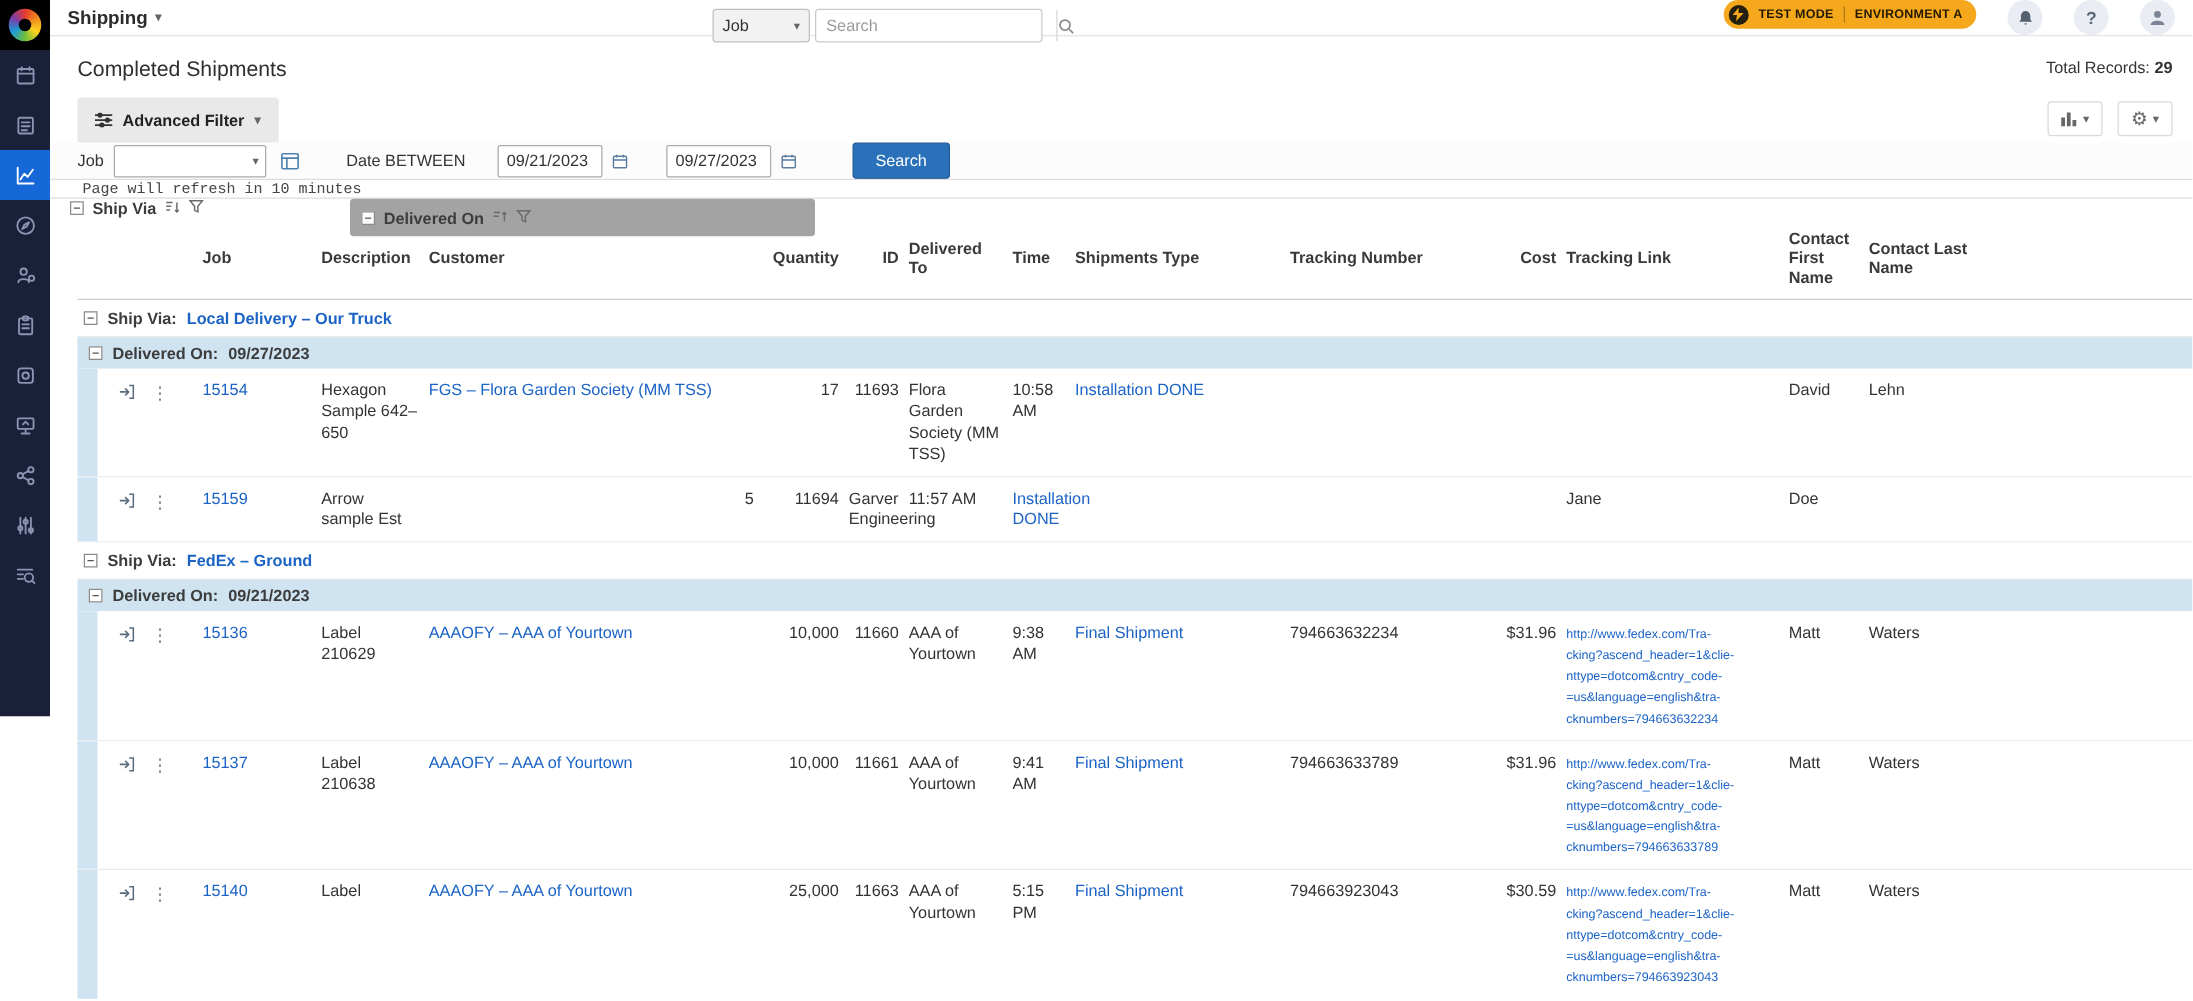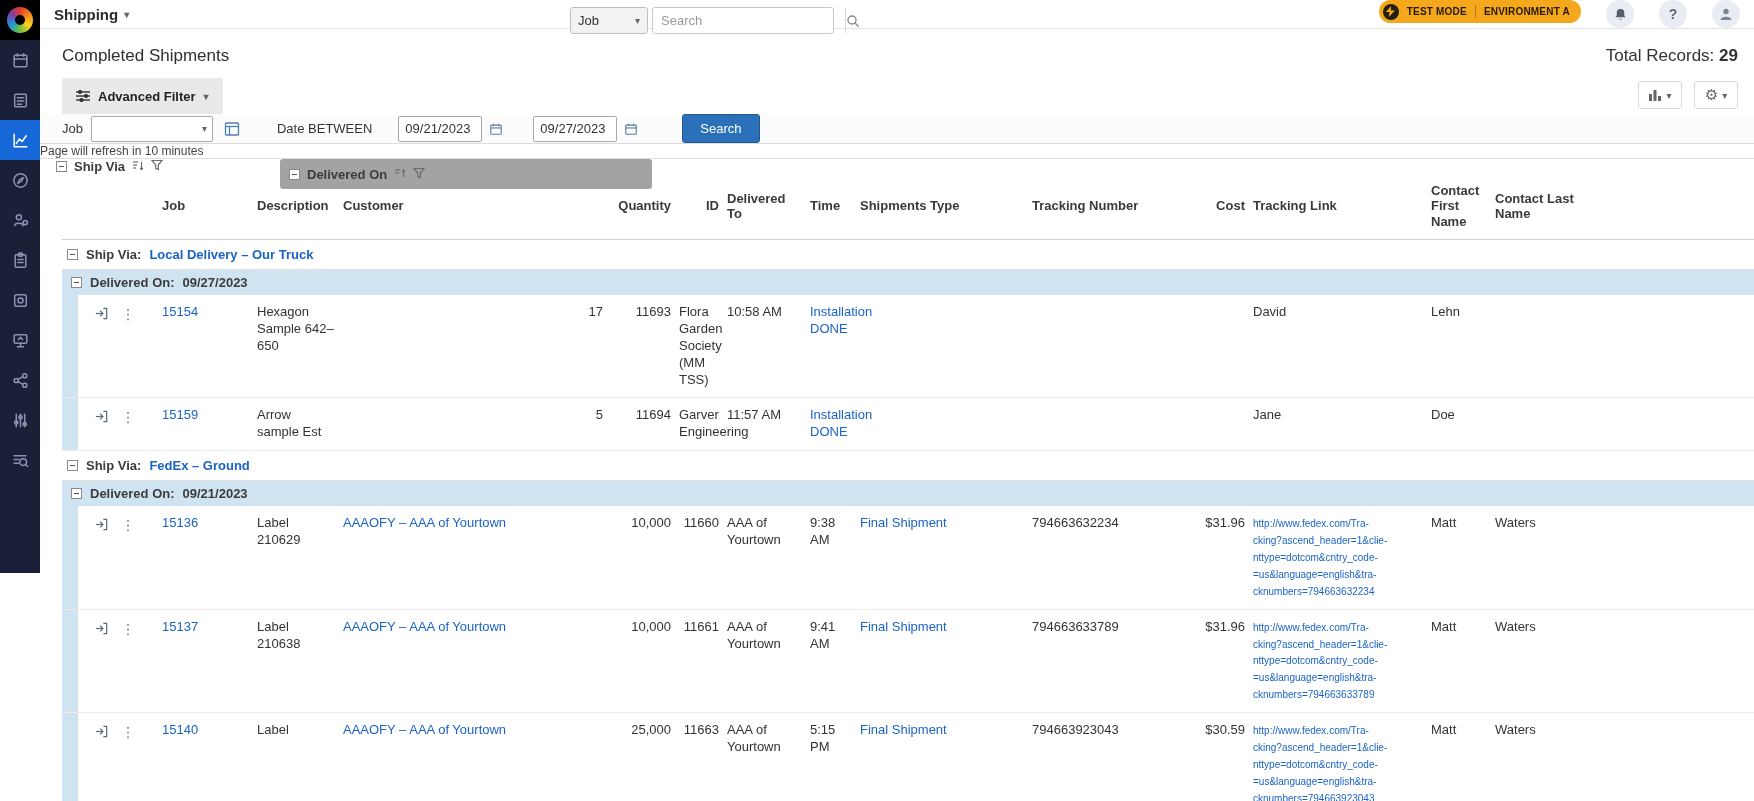--- a/index.html
+++ b/index.html
@@ -37,40 +37,40 @@
   .env-pill .pill-ico { width:16px; height:16px; border-radius:50%; background:#24200f; display:flex; align-items:center; justify-content:center; }
   .env-pill .seg { font-size:10px; font-weight:bold; color:#241a00; letter-spacing:.2px; }
   .env-pill .divider { width:1px; height:13px; background:rgba(0,0,0,.28); }
   .circle-btn { width:28px; height:28px; border-radius:50%; background:#e9edf3; display:flex; align-items:center; justify-content:center; cursor:pointer; color:#55606e; }
   .circle-btn svg { stroke:#55606e; fill:none; stroke-width:1.5; }
   .circle-btn .qmark { font-size:14px; font-weight:bold; color:#5a6575; }
 
   
   .page-head { display:flex; justify-content:space-between; align-items:flex-start; padding:17px 16px 12px 22px; }
   .page-title { font-size:17px; color:#2f2f2f; }
-  .total-records { font-size:17px; color:#333; }
+  .total-records { font-size:13px; color:#333; }
   .total-records b { font-weight:bold; }
 
   
   .toolbar-row { position:relative; padding-left:22px; height:36px; }
   .adv-filter-tab { display:inline-flex; align-items:center; gap:8px; background:#e9e9e9; height:36px; padding:0 14px; font-weight:bold; color:#222; cursor:pointer; border-radius:2px 2px 0 0; }
   .toolbar-right { position:absolute; right:16px; top:3px; display:flex; gap:12px; }
   .tool-btn { width:44px; height:28px; background:#fff; border:1px solid #d9d9d9; border-radius:3px; display:flex; align-items:center; justify-content:center; gap:4px; cursor:pointer; color:#555; }
 
   
   .filter-row { display:flex; align-items:center; gap:8px; padding:0 0 0 22px; height:39px; border-bottom:1px solid #ddd; background:#fcfcfc; }
   .flabel { color:#333; }
   .combo { width:122px; height:26px; border:1px solid #aaa; border-radius:2px; background:#fff; display:flex; align-items:center; justify-content:flex-end; padding:0 5px; cursor:pointer; }
   .mini-ico-btn { width:22px; height:22px; display:flex; align-items:center; justify-content:center; cursor:pointer; }
   .mini-ico-btn svg { stroke:#4d7fae; fill:none; stroke-width:1.3; }
   .date-group { display:flex; align-items:center; gap:3px; margin-left:18px; }
   .date-input { width:84px; height:26px; border:1px solid #aaa; border-radius:2px; background:#fff; display:flex; align-items:center; padding:0 6px; color:#333; }
   .search-btn { margin-left:32px; background:#2b71b9; color:#fff; border:1px solid #205a96; border-radius:3px; padding:6px 17px; font-size:13px; cursor:pointer; font-family:"Liberation Sans",sans-serif; }
 
-  .refresh-row { height:21px; display:flex; align-items:center; font-size:12px; color:#444; border-bottom:1px solid #ddd; }
+  .refresh-row { height:21px; display:flex; align-items:center; padding-left:26px; font-size:12px; color:#444; border-bottom:1px solid #ddd;font-family:Liberation Mono, monospace; }
 
   
   .grouping-row { height:30px; display:flex; align-items:center; padding-left:16px; position:relative; }
   .group-chip { display:flex; align-items:center; gap:7px; font-weight:bold; color:#3c3c3c; }
   .blue-panel { position:absolute; left:240px; top:0; width:372px; height:30px; background:#a3a3a3; border-radius:3px; display:flex; align-items:center; padding-left:9px; gap:7px; font-weight:bold; color:#3c3c3c; }
   .collapse-box { width:11px; height:11px; border:1px solid #8a8a8a; background:#fff; position:relative; display:inline-block; cursor:pointer; flex:0 0 11px; }
   .collapse-box::after { content:""; position:absolute; left:2px; top:4px; width:5px; height:1px; background:#555; }
   .chip-ico svg { stroke:#6b6b6b; fill:none; stroke-width:1.2; }
 
   
@@ -388,20 +388,21 @@
               <svg width="15" height="15" viewBox="0 0 16 16">
                 <path d="M10 2.5 h3.5 v11 H10"></path>
                 <polyline points="6.5,5 9.5,8 6.5,11"></polyline>
                 <line x1="2" y1="8" x2="9.5" y2="8"></line>
               </svg>
             </span>
           <span class="kebab">⋮</span>
         </div>
         <div class="cell" style="padding-left:12px;"><a>15154</a></div>
         <div class="cell">Hexagon Sample 642–650</div>
+        <div class="cell"><a>FGS – Flora Garden Society (MM TSS)</a></div>
         <div class="cell right">17</div>
         <div class="cell right">11693</div>
         <div class="cell">Flora Garden Society (MM TSS)</div>
         <div class="cell">10:58 AM</div>
         <div class="cell"><a>Installation DONE</a></div>
         <div class="cell"></div>
         <div class="cell right"></div>
         <div class="cell"><a class="linkcell"></a></div>
         <div class="cell">David</div>
         <div class="cell">Lehn</div>

